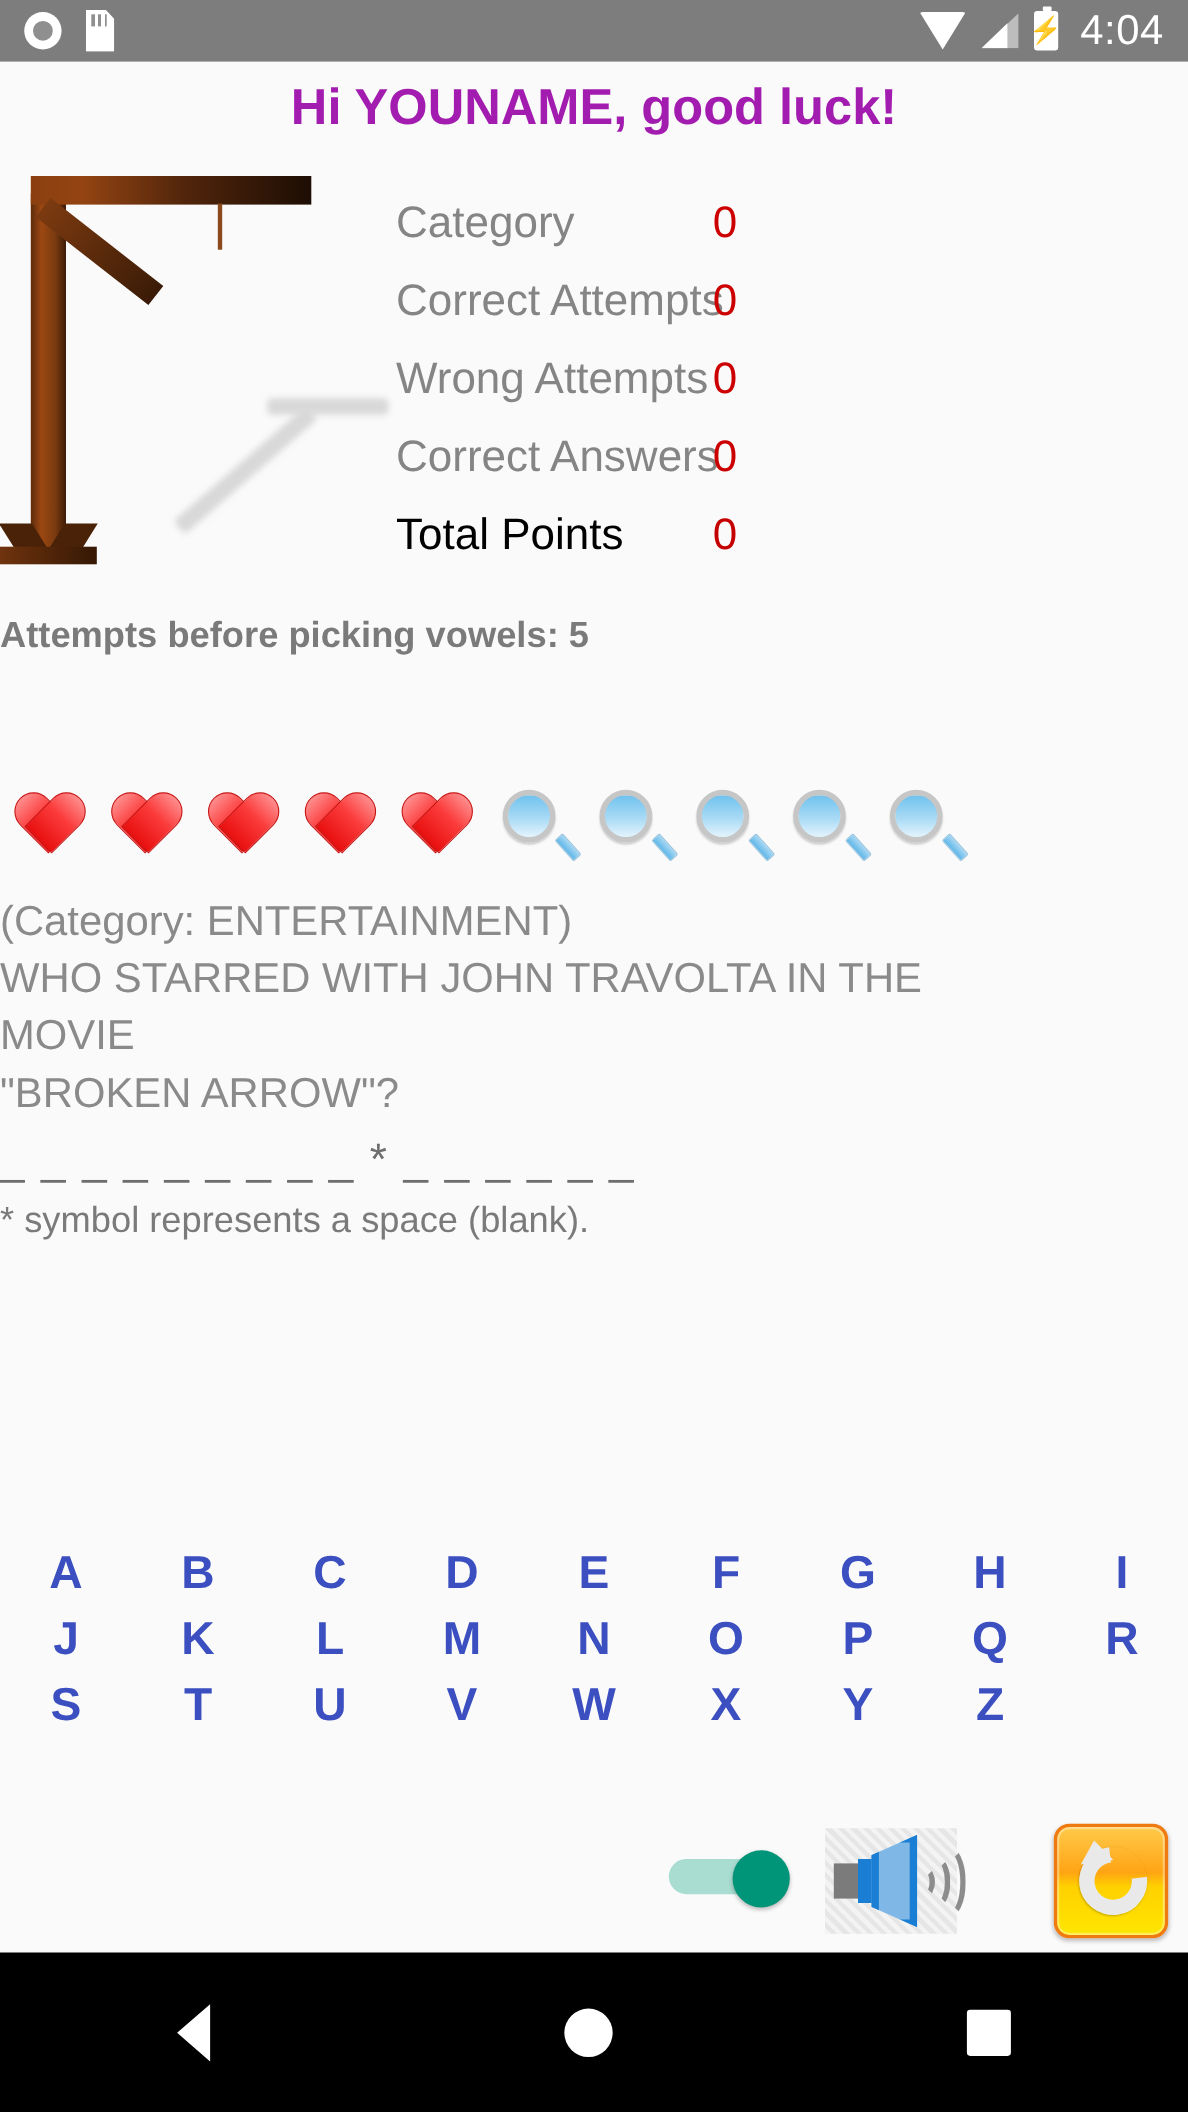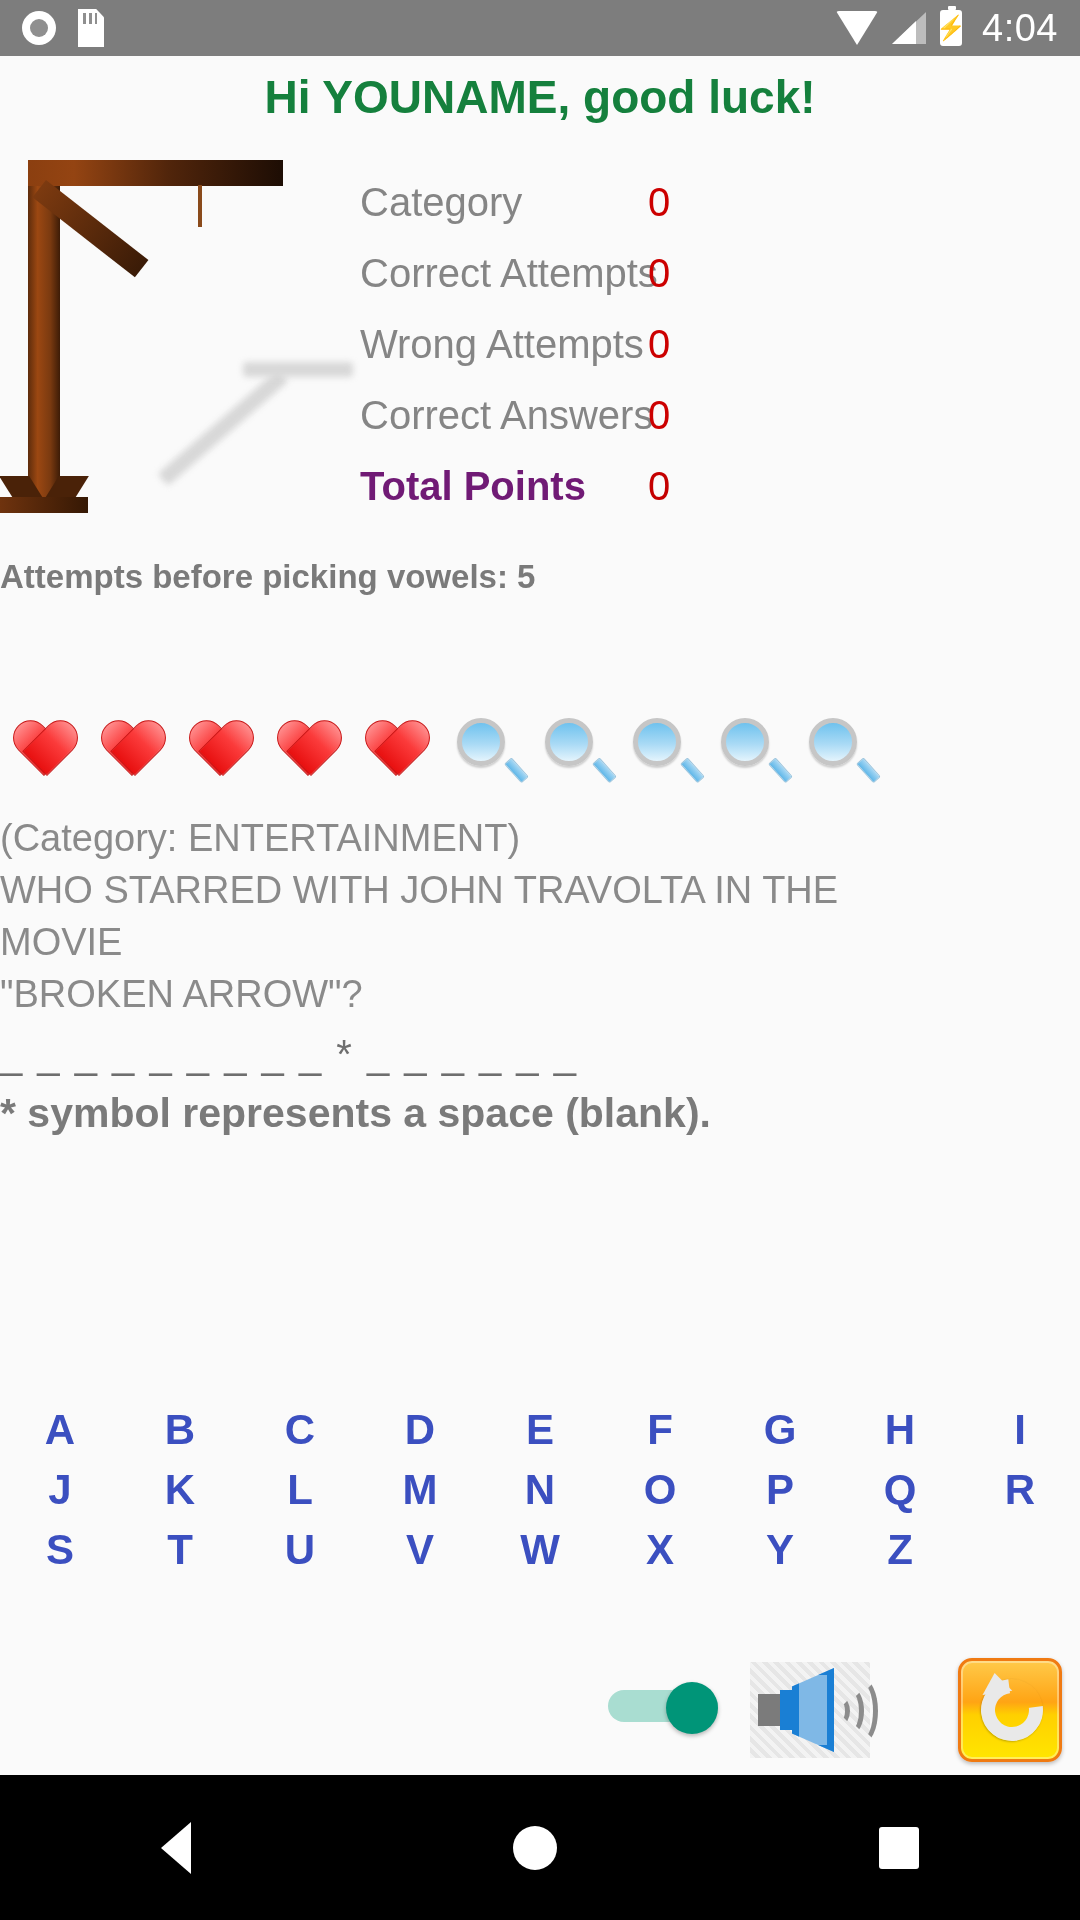--- a/index.html
+++ b/index.html
@@ -42,21 +42,21 @@
              position:relative; background:#fff; }
   .ic-batt::before { content:""; position:absolute; top:-7px; left:5px; width:8px; height:4px;
              background:#fff; border-radius:1px; }
   .ic-batt .bolt { position:absolute; left:50%; top:50%; transform:translate(-50%,-50%);
              color:#7d7d7d; font-size:24px; line-height:1; font-weight:bold; }
   .sb-time { color:#fff; font-size:38px; font-weight:400; letter-spacing:0.5px; margin-left:6px; }
 
   
   .greeting {
     position:absolute; top:70px; left:0; width:1080px; text-align:center;
-    color:#15803d; font-size:46px; font-weight:bold;
+    color:#a21caf; font-size:46px; font-weight:bold;
   }
 
   
   .gallows { position:absolute; left:0; top:160px; width:345px; height:400px; }
   .g-shadow {
     position:absolute; left:168px; top:196px; width:185px; height:130px;
   }
   .g-shadow .s1 { position:absolute; left:0; bottom:0; width:160px; height:16px;
       background:#d8d8d8; transform-origin:left bottom; transform:rotate(-41deg);
       filter:blur(3px); border-radius:4px;}
@@ -76,21 +76,21 @@
   .g-foot-l { position:absolute; left:6px; top:316px; width:30px; height:22px;
       background:#4a2208; transform:skewX(32deg); }
   .g-foot-r { position:absolute; left:52px; top:316px; width:30px; height:22px;
       background:#4a2208; transform:skewX(-32deg); }
 
   
   .stats { position:absolute; left:360px; top:180px; width:700px; }
   .stat-row { display:flex; align-items:baseline; margin-bottom:26px; }
   .stat-label { font-size:40px; color:#858585; flex:0 0 auto; }
   .stat-value { font-size:40px; color:#cc0000; position:absolute; left:288px; }
-  .stat-row.total .stat-label { color:#701a75; font-weight:bold; }
+  .stat-row.total .stat-label { color:#000000; font-weight:normal; }
   .stat-row.total .stat-value { color:#c40000; }
 
   .vowel-note {
     position:absolute; left:0; top:558px; font-size:33px;
     font-weight:bold; color:#7a7a7a;
   }
 
   
   .lives { position:absolute; left:0; top:700px; width:1080px; height:100px; }
   .life { position:absolute; top:0; width:88px; height:96px; }
@@ -121,22 +121,22 @@
   }
 
   
   .qblock { position:absolute; left:0; top:812px; width:887px; }
   .q-line { font-size:38px; color:#8a8a8a; line-height:52px; }
   .blanks {
     position:absolute; left:0; top:1032px; font-size:40px; color:#6e6e6e;
     letter-spacing:2px; white-space:pre; font-family:"Liberation Sans", sans-serif;
   }
   .star-note {
-    position:absolute; left:0; top:1090px; font-size:41px;
-    font-weight:bold; color:#7a7a7a;
+    position:absolute; left:0; top:1090px; font-size:33px;
+    font-weight:normal; color:#7a7a7a;
   }
 
   
   .keyboard { position:absolute; left:0; top:1400px; width:1080px; }
   .krow { display:flex; width:1080px; height:60px; }
   .key {
     flex:1 1 0; text-align:center; font-size:42px; font-weight:bold;
     color:#3b4fc0; line-height:60px; cursor:pointer;
   }
   .krow.r3 .key { flex:0 0 120px; }

